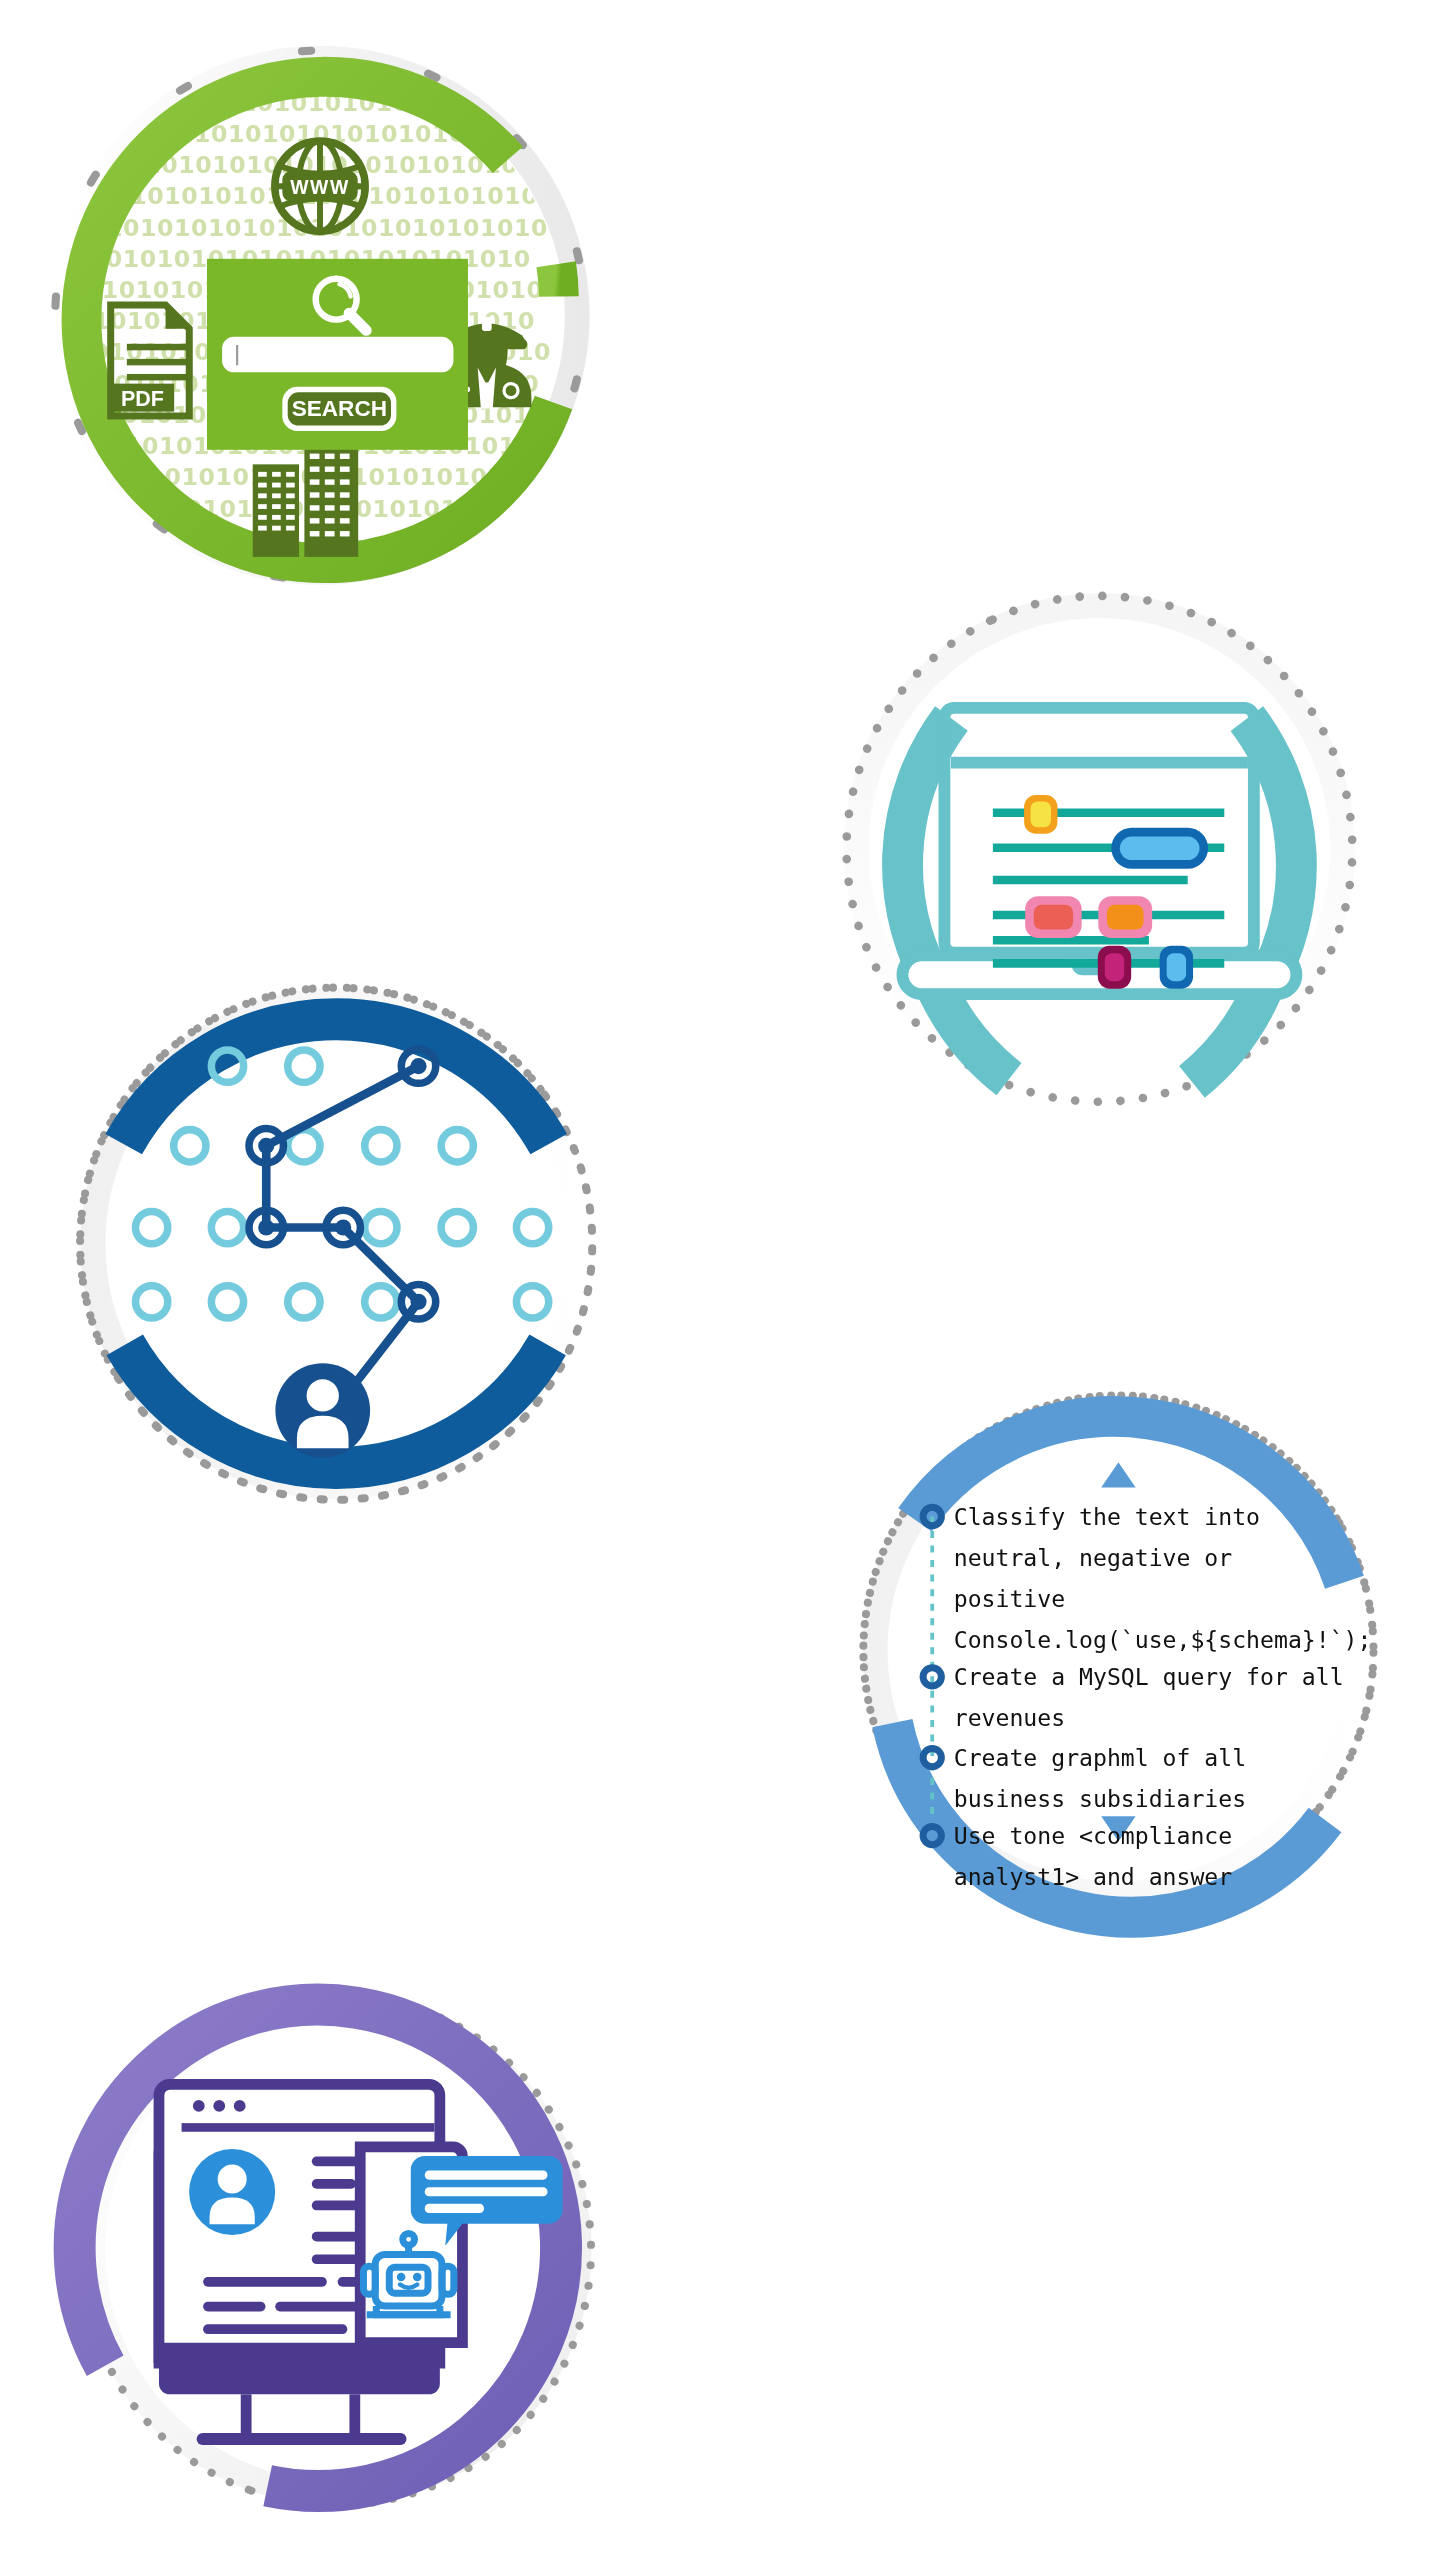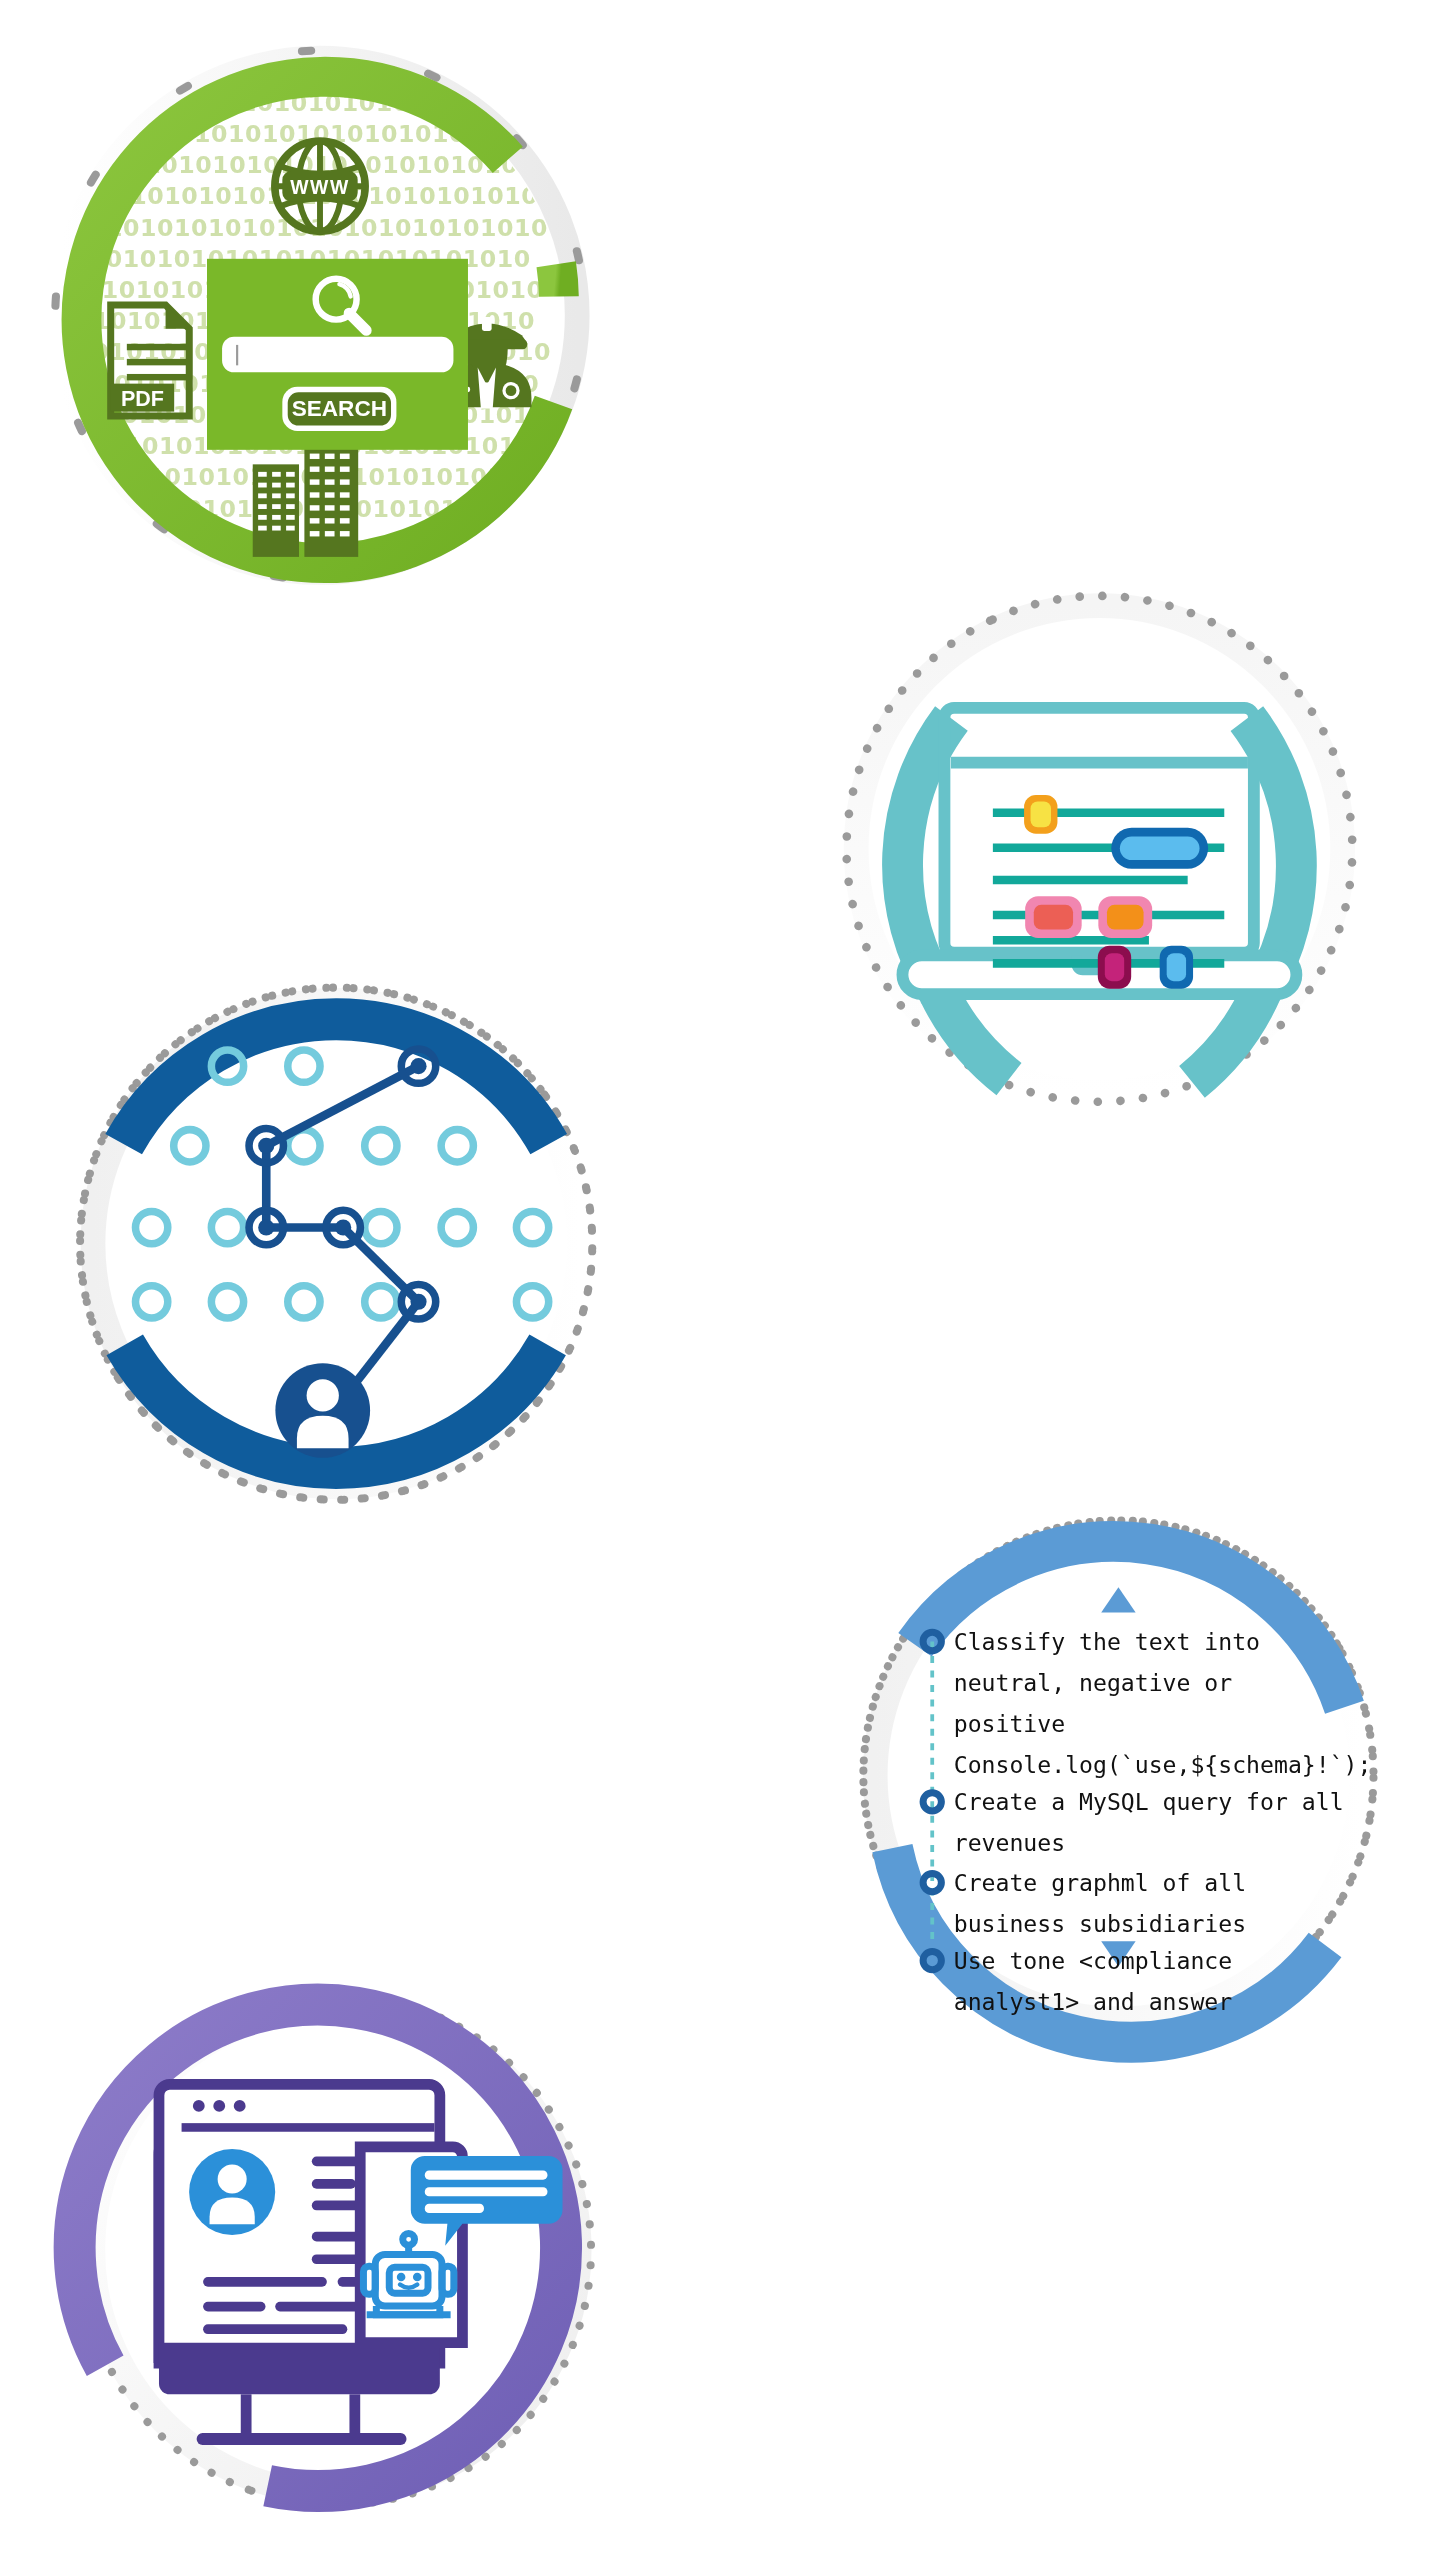--- a/index.html
+++ b/index.html
@@ -344,21 +344,21 @@
       </g>
 
       <g>
         <circle cx="540" cy="880" r="88" fill="#17508f"></circle>
         <circle cx="540" cy="852" r="30" fill="#ffffff"></circle>
         <path d="M 492 932 Q 492 890 540 890 Q 588 890 588 932 L 588 950 L 492 950 Z" fill="#ffffff"></path>
       </g>
     </svg>
   </div>
 
-  <div class="node" style="left:802px;top:1482px;width:635px;height:587px;">
+  <div class="node" style="left:802px;top:1357px;width:635px;height:587px;">
     <svg width="635" height="587" viewBox="0 0 1180 1090">
       <defs>
         <linearGradient id="gInnerShadeB" x1="0" y1="0" x2="1" y2="0">
           <stop offset="0" stop-color="#f1f1f1"></stop>
           <stop offset="1" stop-color="#ffffff"></stop>
         </linearGradient>
       </defs>
 
       <circle cx="588" cy="545" r="452" fill="none" stroke="url(#gInnerShadeB)" stroke-width="46"></circle>
 

